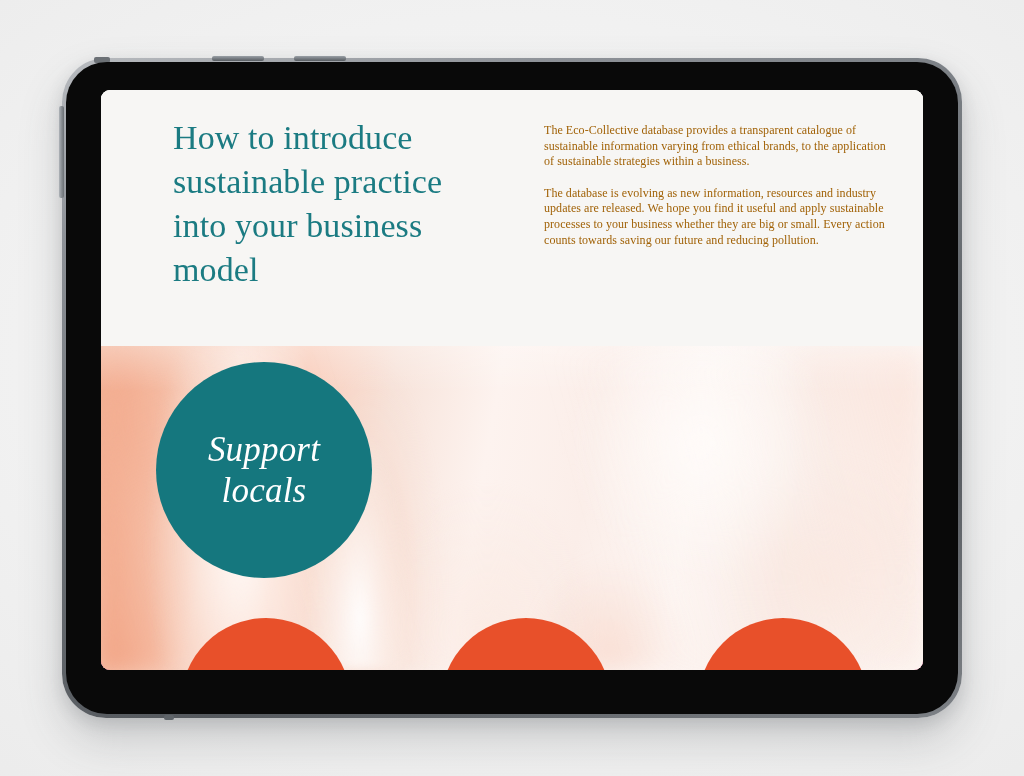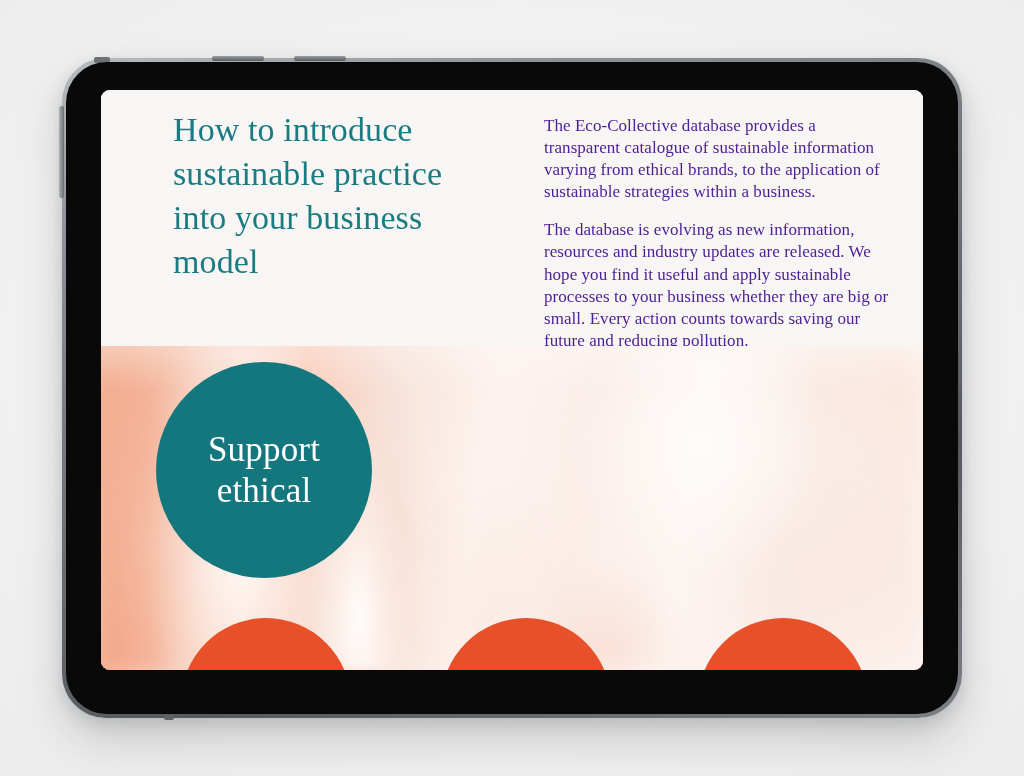--- a/index.html
+++ b/index.html
@@ -112,21 +112,21 @@
 
   
   .slide-top {
     position: absolute;
     left: 0;
     top: 0;
     width: 100%;
     height: 256px;
     background: #f7f6f4;
     box-sizing: border-box;
-    padding: 18px 34px 0 72px;
+    padding: 26px 34px 0 72px;
     display: flex;
     align-items: flex-start;
   }
 
   .headline {
     width: 330px;
     flex: 0 0 330px;
     margin: 0;
     color: #1b7b82;
     font-family: "Liberation Serif", serif;
@@ -137,37 +137,38 @@
   }
 
   .intro-col {
     flex: 1 1 auto;
     margin-left: 41px;
     padding-top: 7px;
   }
 
   .intro-p {
     margin: 0 0 16px 0;
-    color: #4c1d95;
+    color: #a16207;
     font-family: "Liberation Serif", serif;
-    font-size: 17px;
+    font-size: 12px;
     line-height: 1.30;
     letter-spacing: 0.05px;
   }
   .intro-p:last-child { margin-bottom: 8px; }
 
   
   .slide-photo {
     position: absolute;
     left: 0;
     top: 256px;
     width: 100%;
     bottom: 0;
     overflow: hidden;
     background: #be185d;
+    font-style: italic;
   }
 
   
   .photo-layer { position: absolute; inset: 0; }
 
   .photo-base {
     background:
       linear-gradient(100deg,
         #f4b79c 0%,
         #f6c2ab 7%,
@@ -297,21 +298,21 @@
           <div class="photo-layer photo-diag-1"></div>
           <div class="photo-layer photo-diag-2"></div>
           <div class="photo-layer photo-fold-a"></div>
           <div class="photo-layer photo-fold-b"></div>
           <div class="photo-layer photo-fold-c"></div>
           <div class="photo-layer photo-soft-top"></div>
 
           <div class="circle circle-teal c-support">
             <span>
               <span class="label-line">Support</span>
-              <span class="label-line">ethical</span>
+              <span class="label-line">locals</span>
             </span>
           </div>
 
 
 
           <div class="circle circle-orange o-1"></div>
           <div class="circle circle-orange o-2"></div>
           <div class="circle circle-orange o-3"></div>
 
         </div>

